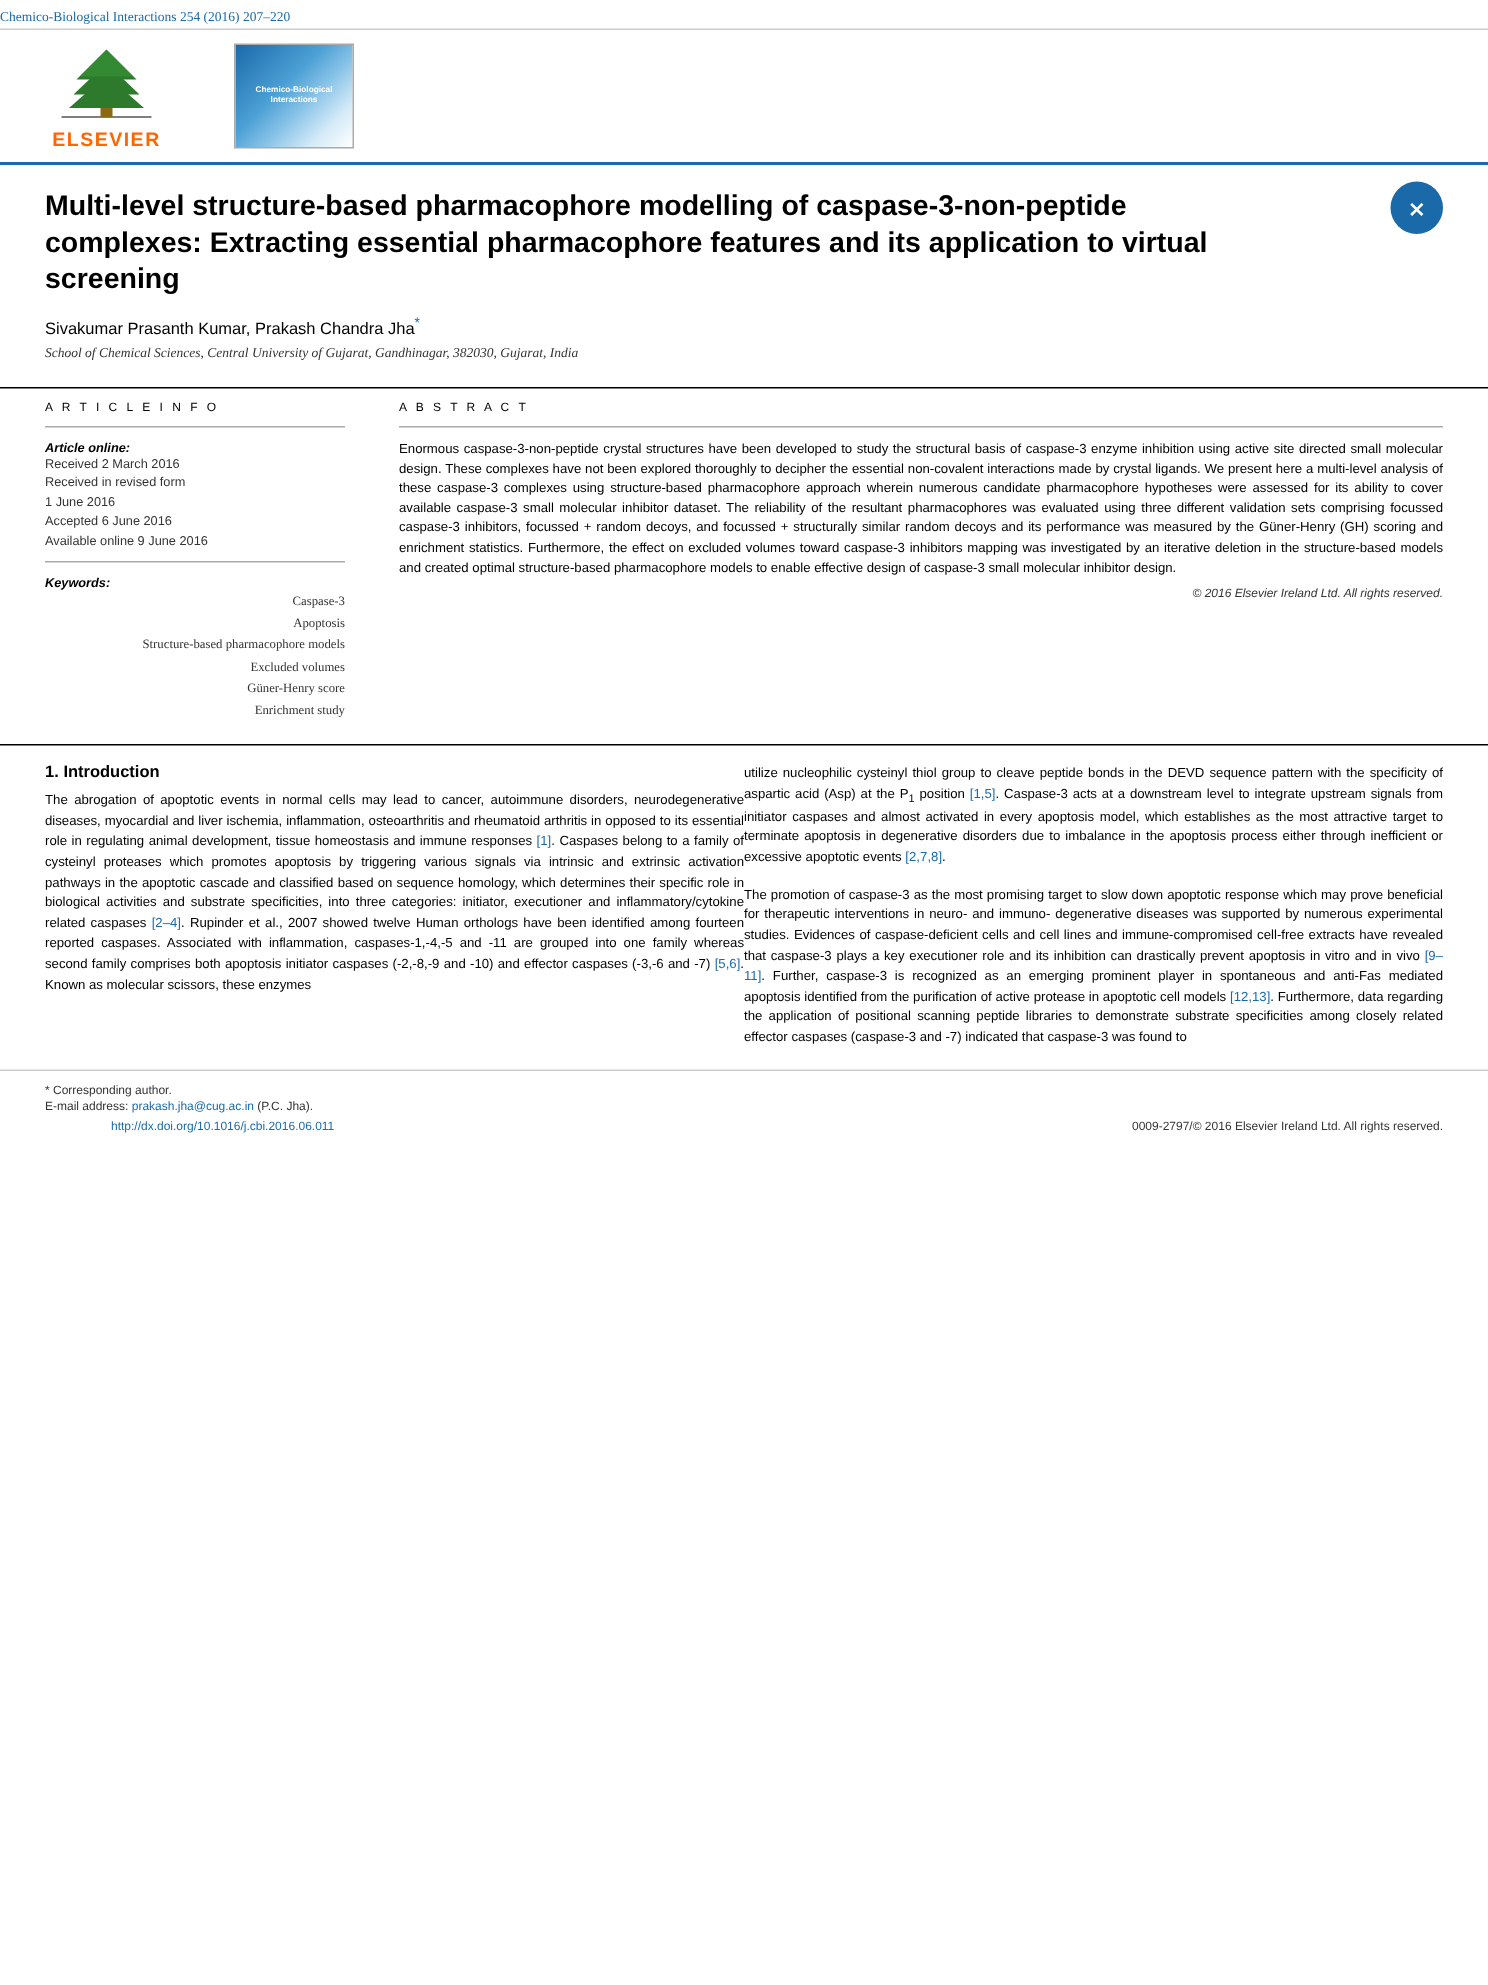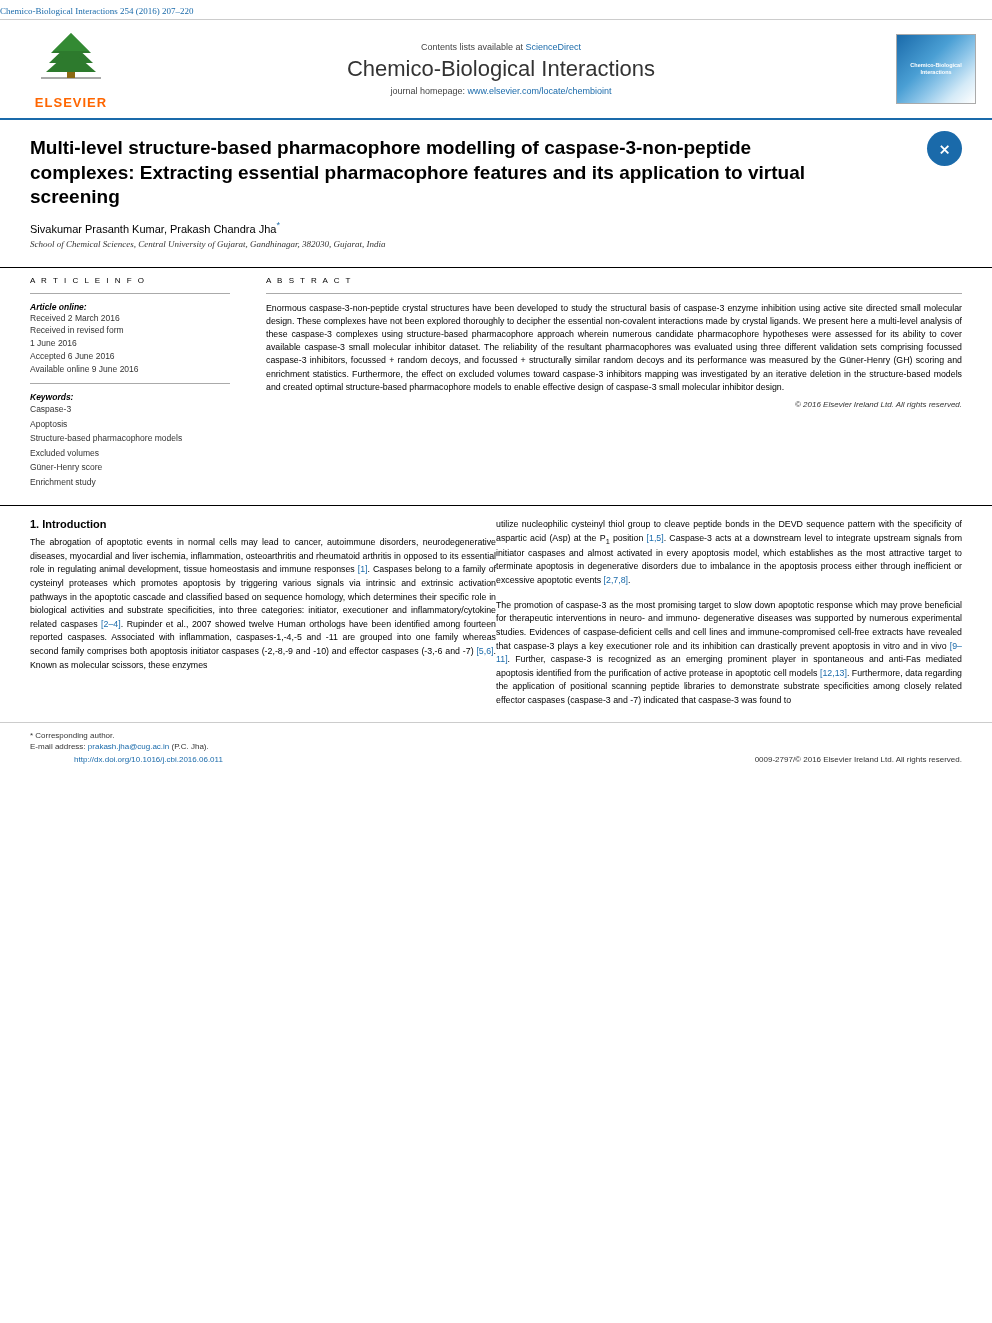--- a/index.html
+++ b/index.html
@@ -42,21 +42,21 @@
     .elsevier-tree {
       width: 80px;
       height: 55px;
     }
     .elsevier-text {
       color: #ff6600;
       font-size: 13px;
       font-weight: bold;
       letter-spacing: 1px;
       font-family: Arial, sans-serif;
-      margin-top: 12px;
+      margin-top: 2px;
     }
     .journal-header-center {
       flex: 1;
       text-align: center;
     }
     .contents-line {
       font-size: 9px;
       color: #444;
       margin-bottom: 4px;
       font-family: Arial, sans-serif;
@@ -199,23 +199,24 @@
       font-weight: bold;
     }
     .info-text {
       font-size: 8.5px;
       font-family: Arial, sans-serif;
       color: #333;
       line-height: 1.5;
     }
     .keyword-item {
       font-size: 8.5px;
-      font-family: Liberation Sans, sans-serif;
+      font-family: Liberation Serif, serif;
       color: #333;
       line-height: 1.7;
+      text-align: right;
     }
 
     .abstract-text {
       font-size: 8.8px;
       font-family: Arial, sans-serif;
       color: #000;
       line-height: 1.5;
       text-align: justify;
     }
 
@@ -312,31 +313,20 @@
         <polygon points="40,5 20,25 60,25" fill="#2d7a2d"></polygon>
         <polygon points="40,14 18,35 62,35" fill="#2d7a2d"></polygon>
         <polygon points="40,22 15,44 65,44" fill="#2d7a2d"></polygon>
 
         <polygon points="40,5 22,23 58,23" fill="#3a9a3a" opacity="0.5"></polygon>
       </svg>
       <div class="elsevier-text">ELSEVIER</div>
     </div>
   </div>
 
-  <div class="journal-header-center">
-    <div class="contents-line">
-      <span>Contents lists available at</span>
-      <a class="science-direct-link">ScienceDirect</a>
-    </div>
-    <div class="journal-title-main">Chemico-Biological Interactions</div>
-    <div class="journal-homepage-line">
-      <span>journal homepage:</span>
-      <a class="homepage-link">www.elsevier.com/locate/chembioint</a>
-    </div>
-  </div>
 
   <div class="journal-header-right">
     <div class="journal-cover-box">
       <div class="journal-cover-inner">Chemico-Biological
 Interactions</div>
     </div>
   </div>
 </div>
 
 <div class="article-section">

